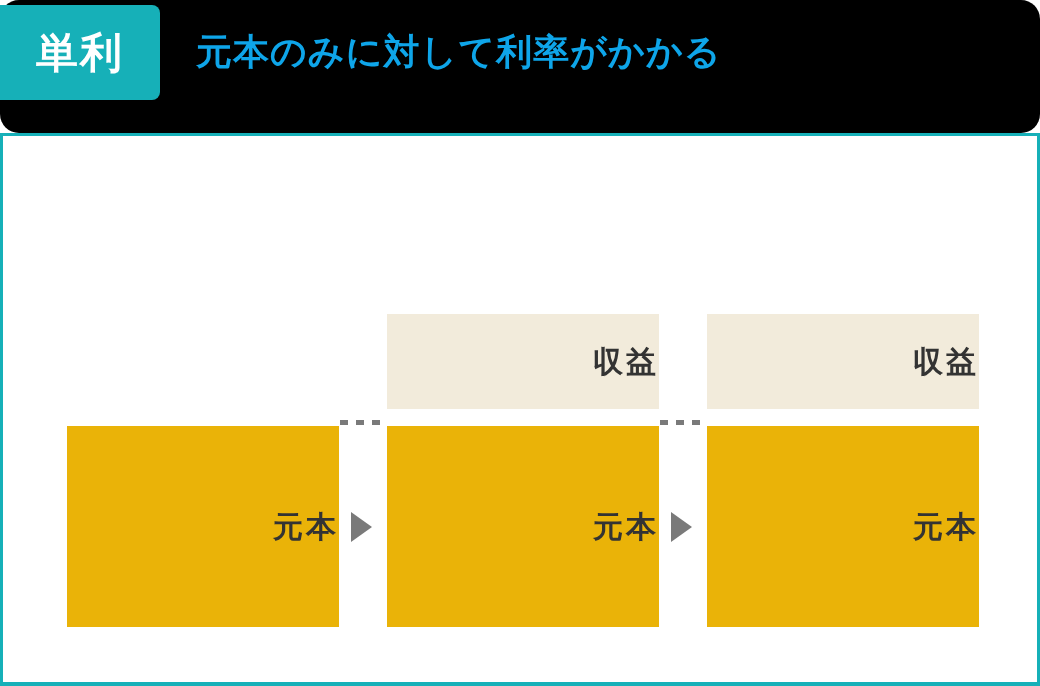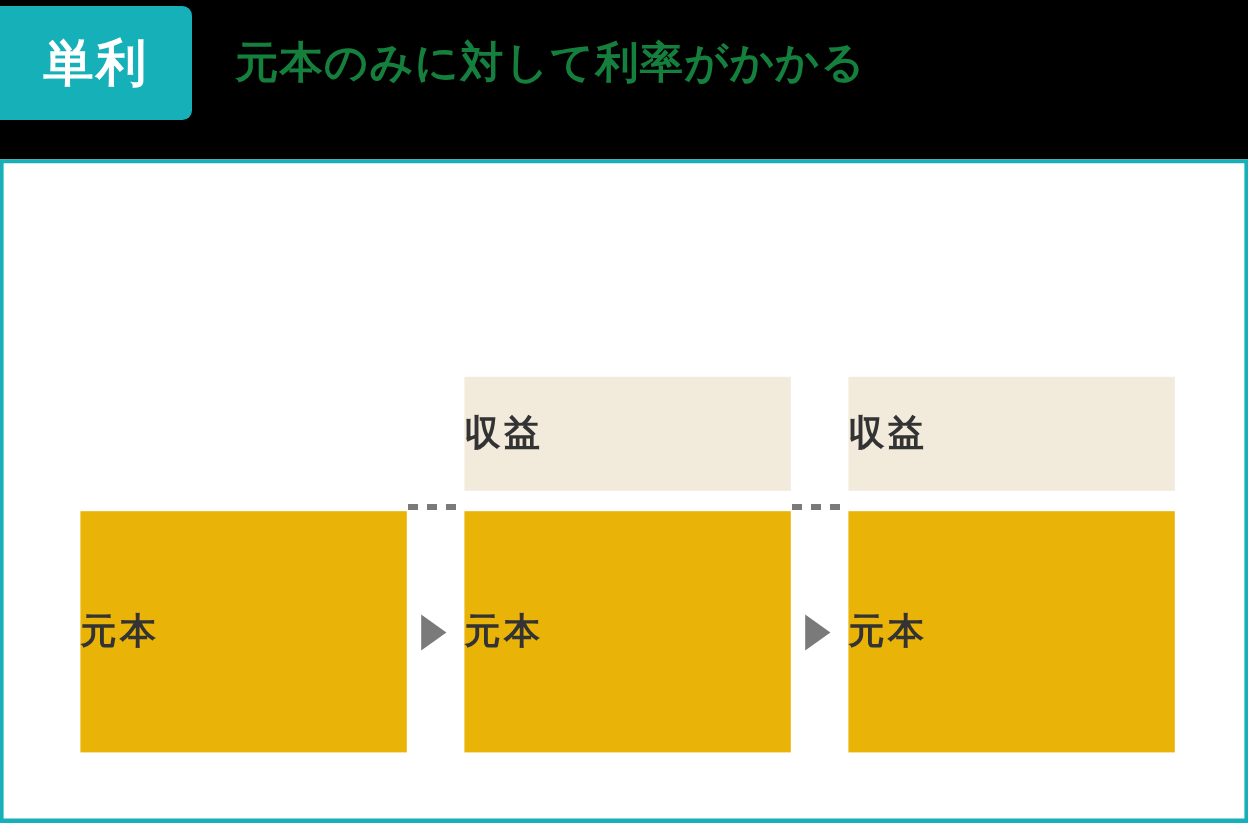--- a/index.html
+++ b/index.html
@@ -24,20 +24,21 @@
 
   
   .header {
     position: absolute;
     left: 0;
     top: 0;
     width: 1040px;
     height: 133px;
     background: #000000;
     box-sizing: border-box;
+    border-radius: 19px;
   }
   .badge {
     position: absolute;
     left: 0;
     top: 5px;
     width: 160px;
     height: 95px;
     background: #16b0b8;
     border-radius: 0 8px 8px 0;
     display: flex;
@@ -51,21 +52,21 @@
     letter-spacing: 2px;
     line-height: 1;
   }
   .header-title {
     position: absolute;
     left: 196px;
     top: 0;
     height: 105px;
     display: flex;
     align-items: center;
-    color: #15803d;
+    color: #0ea5e9;
     font-size: 36px;
     font-weight: 700;
     letter-spacing: 1px;
     white-space: nowrap;
   }
 
   
   .panel {
     position: absolute;
     left: 0;
@@ -84,21 +85,21 @@
     width: 1040px;
     height: 553px;
   }
 
   
   .bar {
     position: absolute;
     box-sizing: border-box;
     display: flex;
     align-items: center;
-    justify-content: flex-start;
+    justify-content: flex-end;
   }
   .bar-principal {
     background: #eab308;
   }
   .bar-revenue {
     background: #f2ebdb;
   }
   .bar-label {
     color: #333333;
     font-size: 30px;

